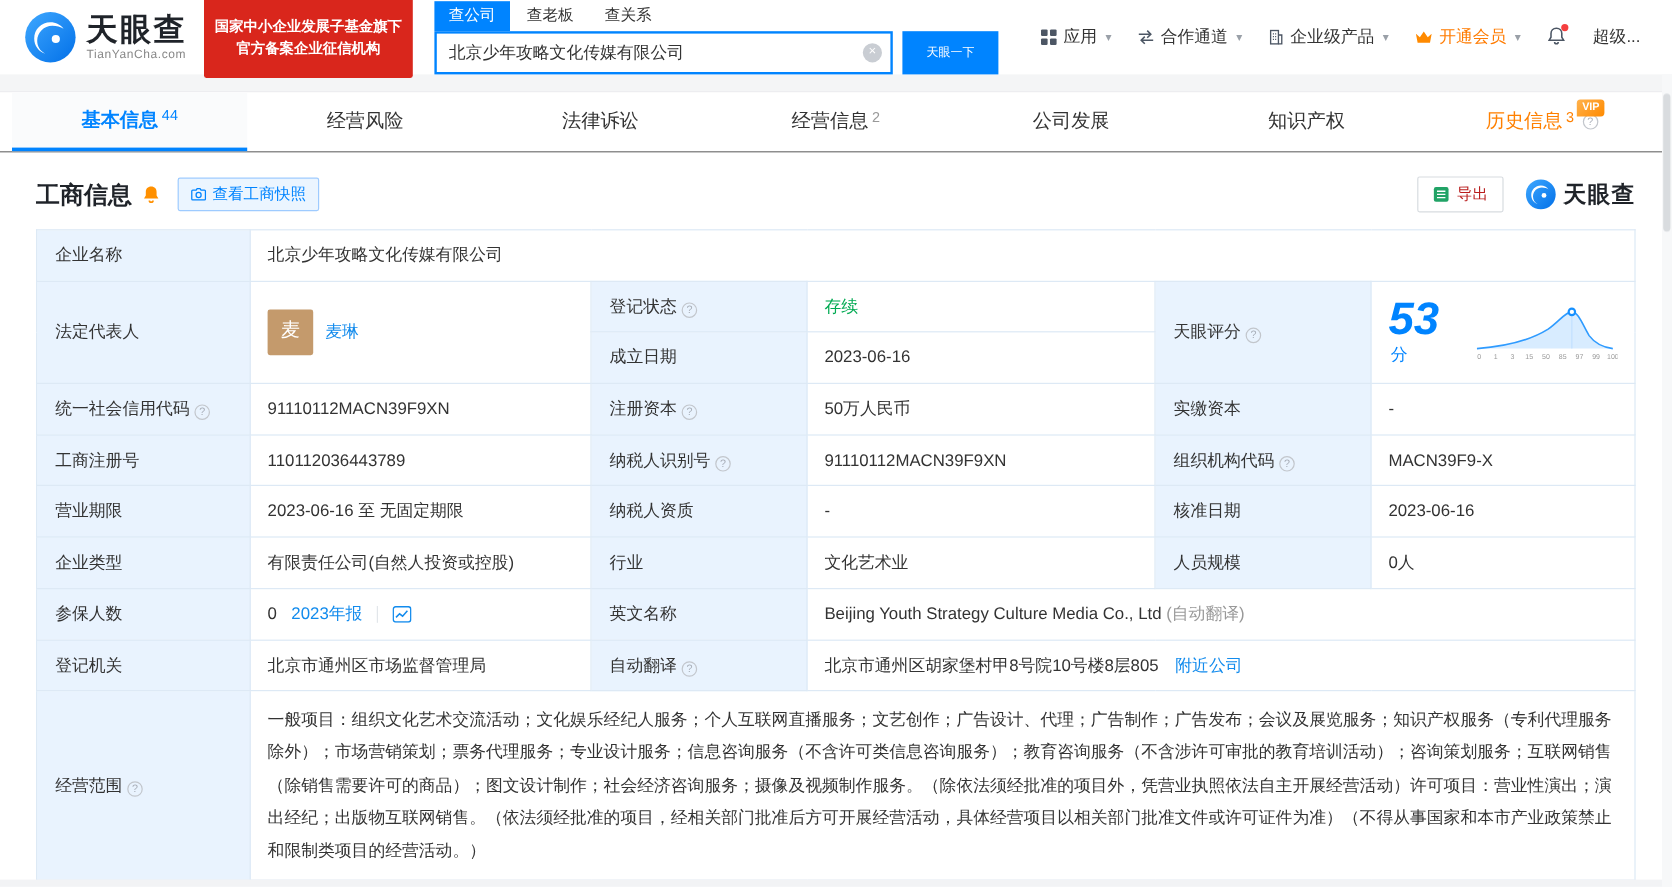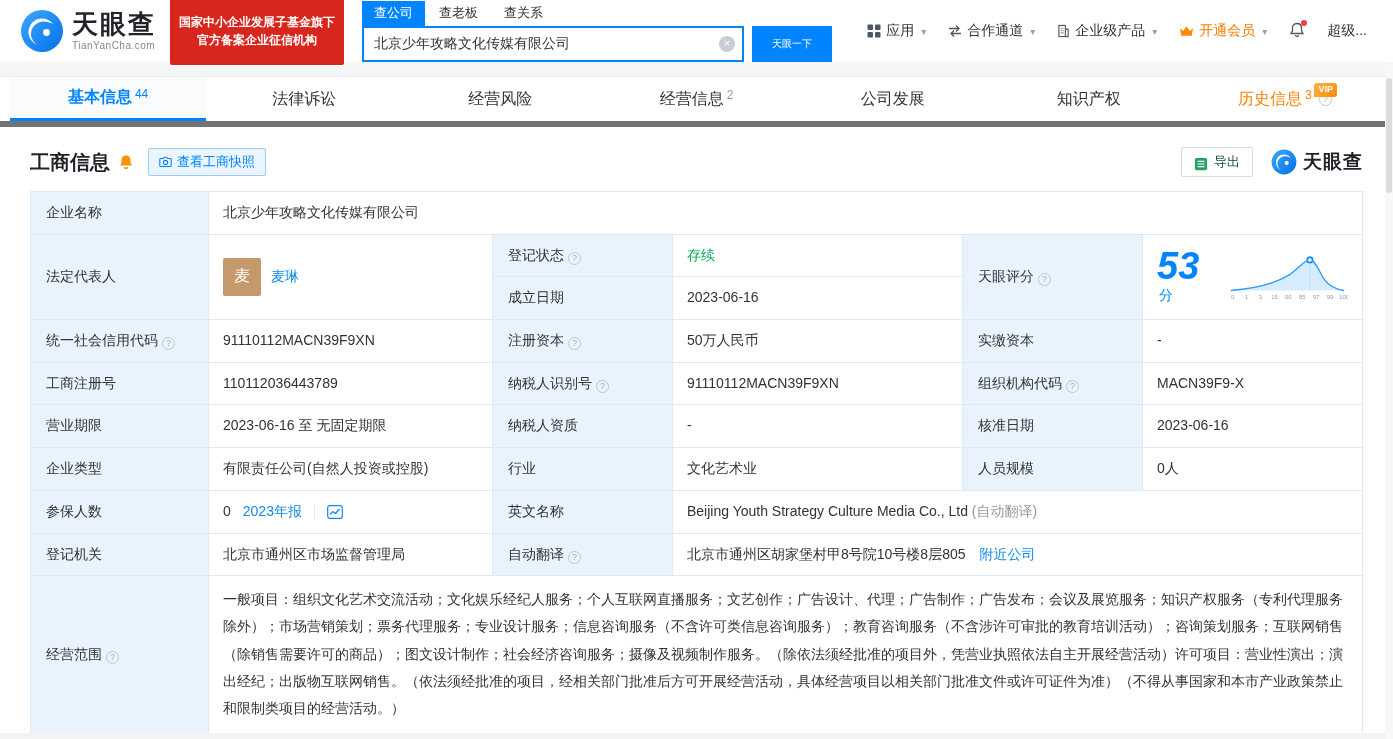--- a/index.html
+++ b/index.html
@@ -28,21 +28,21 @@
     border:none; font-size:10px; cursor:pointer; }
   .top-menu { margin-left:auto; display:flex; gap:22px; font-size:14px; color:#333; white-space:nowrap; }
   .menu-item { display:flex; align-items:center; gap:5px; cursor:pointer; }
   .menu-item.vip { color:#FF7B00; }
   .caret::after { content:"▾"; font-size:10px; color:#9AA0A8; margin-left:2px; }
   .bell-wrap { position:relative; cursor:pointer; display:flex; }
   .bell-dot { position:absolute; top:-2px; right:-2px; width:6px; height:6px; border-radius:50%; background:#F53F3F; }
 
   
   .gray-band { height:15px; background:#F4F5F6; border-bottom:1px solid #EBECEE; }
-  .page-tabs { height:50px; display:flex; padding:0 10px; background:#fff; border-bottom:6px solid #737373; }
+  .page-tabs { height:50px; display:flex; padding:0 10px; background:#fff; border-bottom:1px solid #737373; }
   .tab { flex:1; display:flex; align-items:center; justify-content:center; gap:3px;
     font-size:16px; color:#333; cursor:pointer; position:relative; }
   .tab.active { color:#0084FF; font-weight:bold; background:#FAFBFC; border-bottom:3px solid #0084FF; }
   .tab .cnt { font-size:12px; transform:translateY(-4px); color:#999; font-weight:normal; }
   .tab.active .cnt { color:#0084FF; }
   .tab.history { color:#FF8000; }
   .tab.history .cnt { color:#FF8000; }
   .vip-tag { position:absolute; top:6px; right:46px; background:linear-gradient(135deg,#FFB24D,#FF8A00);
     color:#fff; font-size:9px; font-weight:bold; padding:1px 4px; border-radius:3px 3px 3px 0; line-height:1.3; }
 
@@ -52,21 +52,21 @@
   .q-icon::after { content:"?"; font-size:9px; line-height:1; }
 
   
   .content { padding:0 30px; }
   .section-header { display:flex; align-items:center; margin:20px 0 14px; }
   .section-title { font-size:20px; font-weight:bold; color:#1F2329; }
   .sec-bell { margin-left:8px; display:flex; cursor:pointer; }
   .snapshot-btn { margin-left:14px; display:flex; align-items:center; gap:5px; font-size:13px; color:#0084FF;
     background:#EBF5FF; border:1px solid #9ECBFF; border-radius:2px; padding:4px 10px; cursor:pointer; }
   .right-tools { margin-left:auto; display:flex; align-items:center; gap:18px; }
-  .export-btn { display:flex; align-items:flex-end; gap:6px; font-size:13px; color:#14532d;
+  .export-btn { display:flex; align-items:center; gap:6px; font-size:13px; color:#b91c1c;
     background:#fff; border:1px solid #D8DCE0; border-radius:2px; padding:5px 12px; cursor:pointer; }
   .mini-logo { display:flex; align-items:center; gap:6px; }
   .mini-logo .t { font-size:19px; font-weight:bold; color:#1F2329; letter-spacing:1px; }
 
   
   .info-table { width:100%; border-collapse:collapse; table-layout:fixed; font-size:14px; color:#333; }
   .info-table td { border:1px solid #DDE9F5; padding:10px 14px; vertical-align:middle; line-height:1.55;
     word-break:break-all; }
   td.lbl { background:#E9F3FE;padding-left:15px; }
   .green { color:#00AA52; }
@@ -174,24 +174,24 @@
 </header>
 
 <div class="gray-band"></div>
 
 <nav class="page-tabs">
   <div class="tab active">
     <span>基本信息</span>
       <span class="cnt">44</span>
   </div>
   <div class="tab">
+    <span>经营风险</span>
+  </div>
+  <div class="tab">
     <span>法律诉讼</span>
-  </div>
-  <div class="tab">
-    <span>经营风险</span>
   </div>
   <div class="tab">
     <span>经营信息</span>
       <span class="cnt">2</span>
   </div>
   <div class="tab">
     <span>公司发展</span>
   </div>
   <div class="tab">
     <span>知识产权</span>

